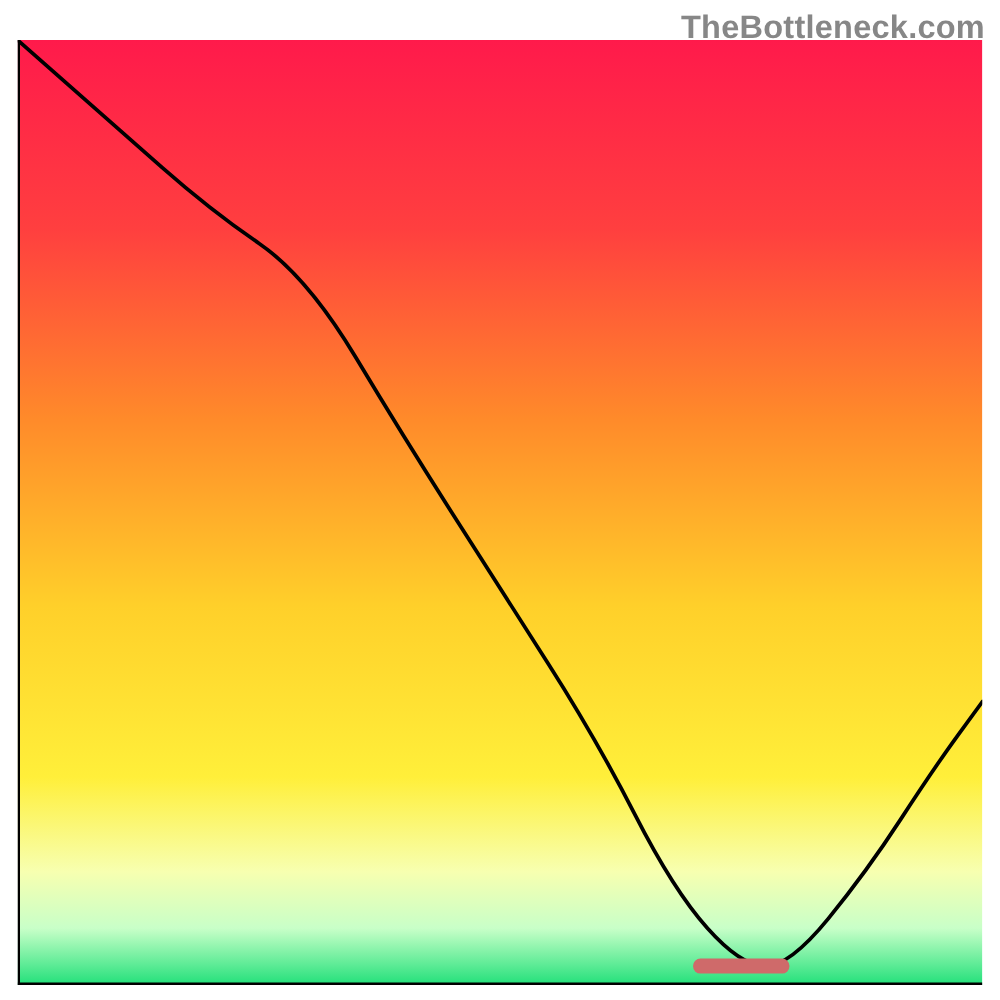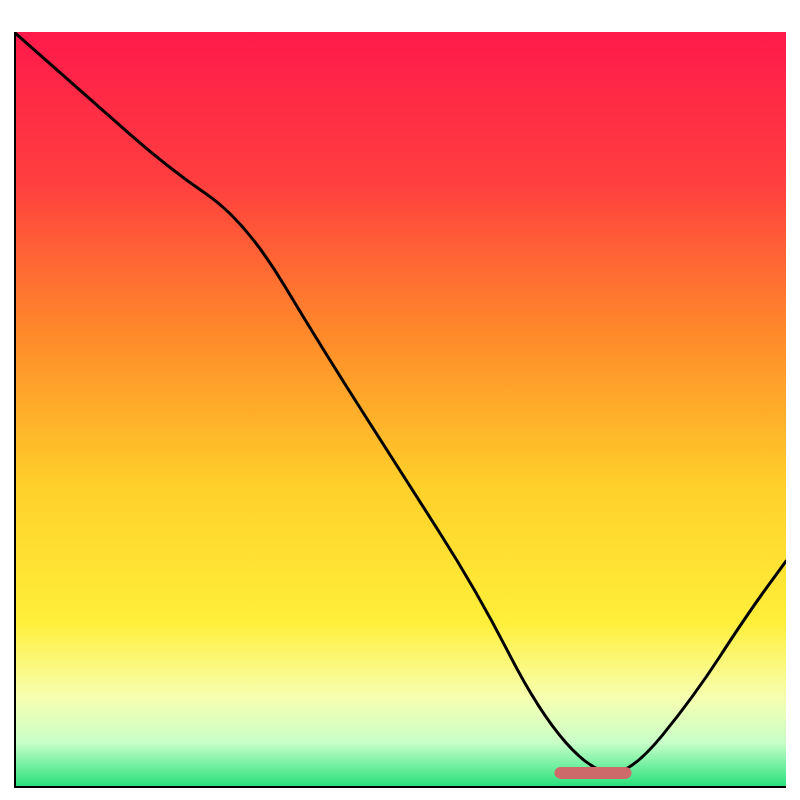--- a/index.html
+++ b/index.html
@@ -34,20 +34,21 @@
     overflow: hidden;
   }
   .plot-area svg {
     display: block;
   }
 </style>
 </head>
 <body>
 
 <div class="container">
+  <div class="watermark">TheBottleneck.com</div>
 
   <div class="plot-area">
     <svg id="chart-svg" width="772" height="756" viewBox="0 0 772 756" preserveAspectRatio="none">
       <defs>
         <linearGradient id="bg-grad" x1="0" y1="0" x2="0" y2="1">
             <stop offset="0%" stop-color="#ff1a4b"></stop>
             <stop offset="20%" stop-color="#ff3f3f"></stop>
             <stop offset="40%" stop-color="#ff8a2a"></stop>
             <stop offset="60%" stop-color="#ffd02a"></stop>
             <stop offset="78%" stop-color="#ffef3a"></stop>

